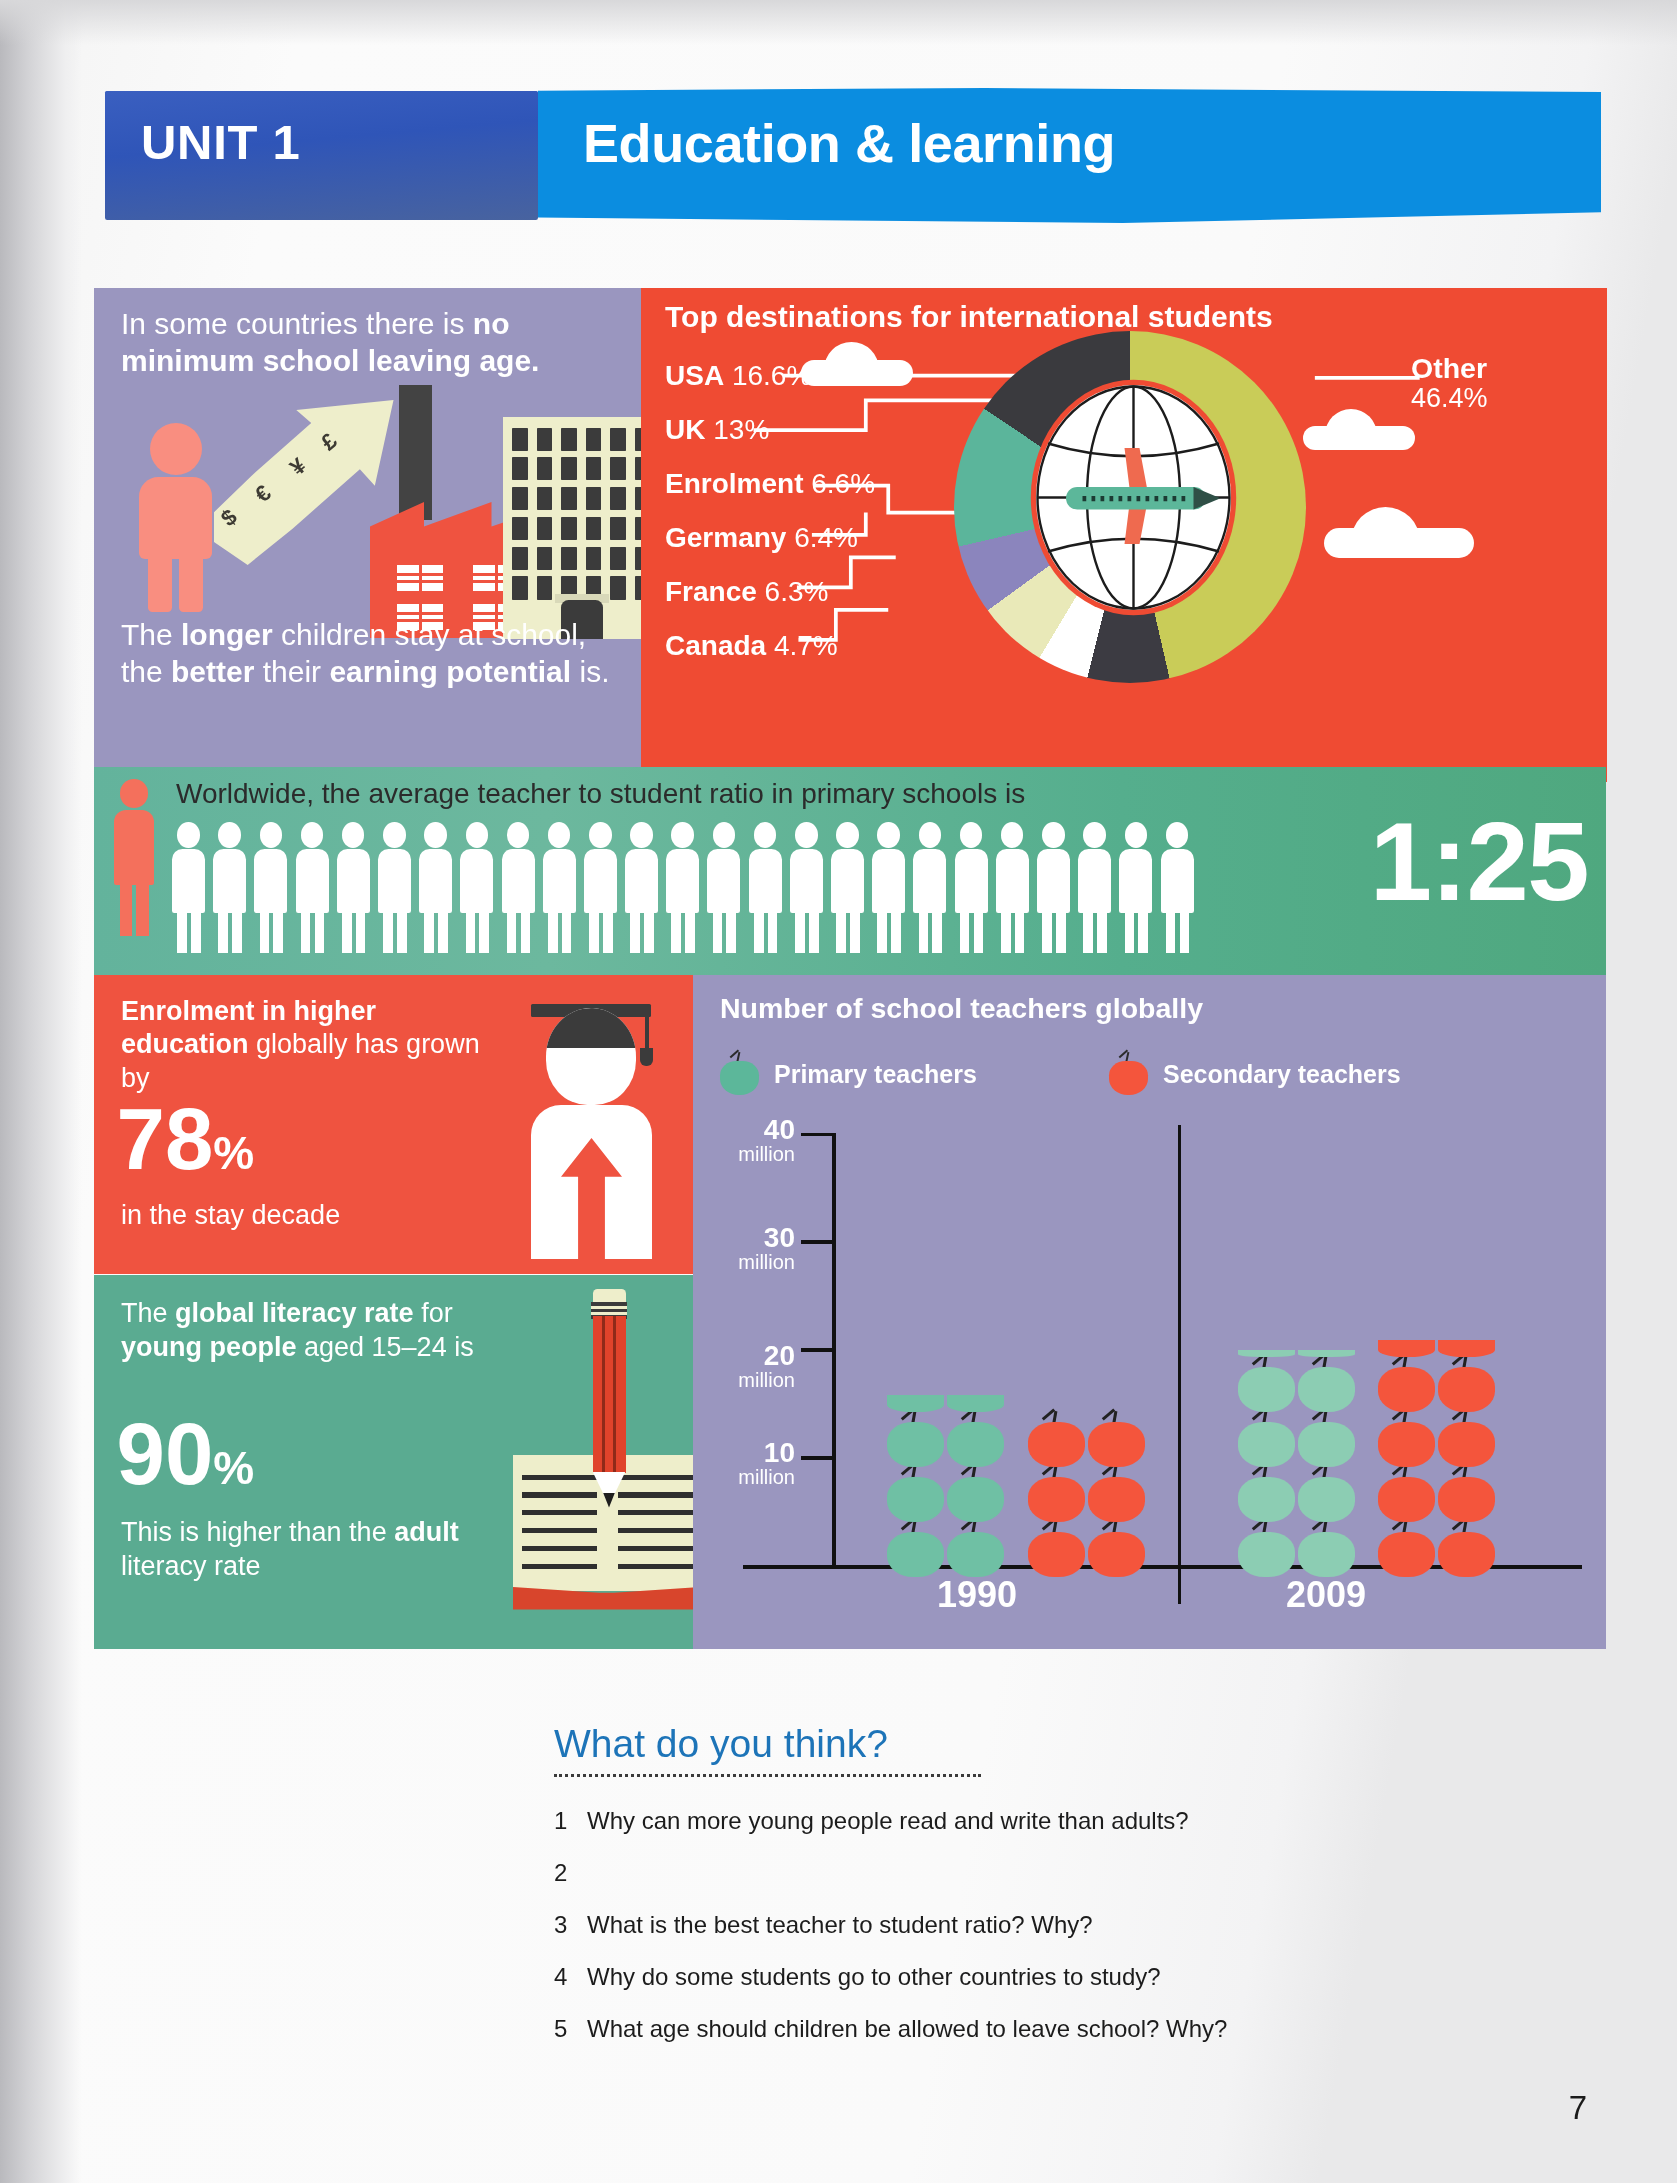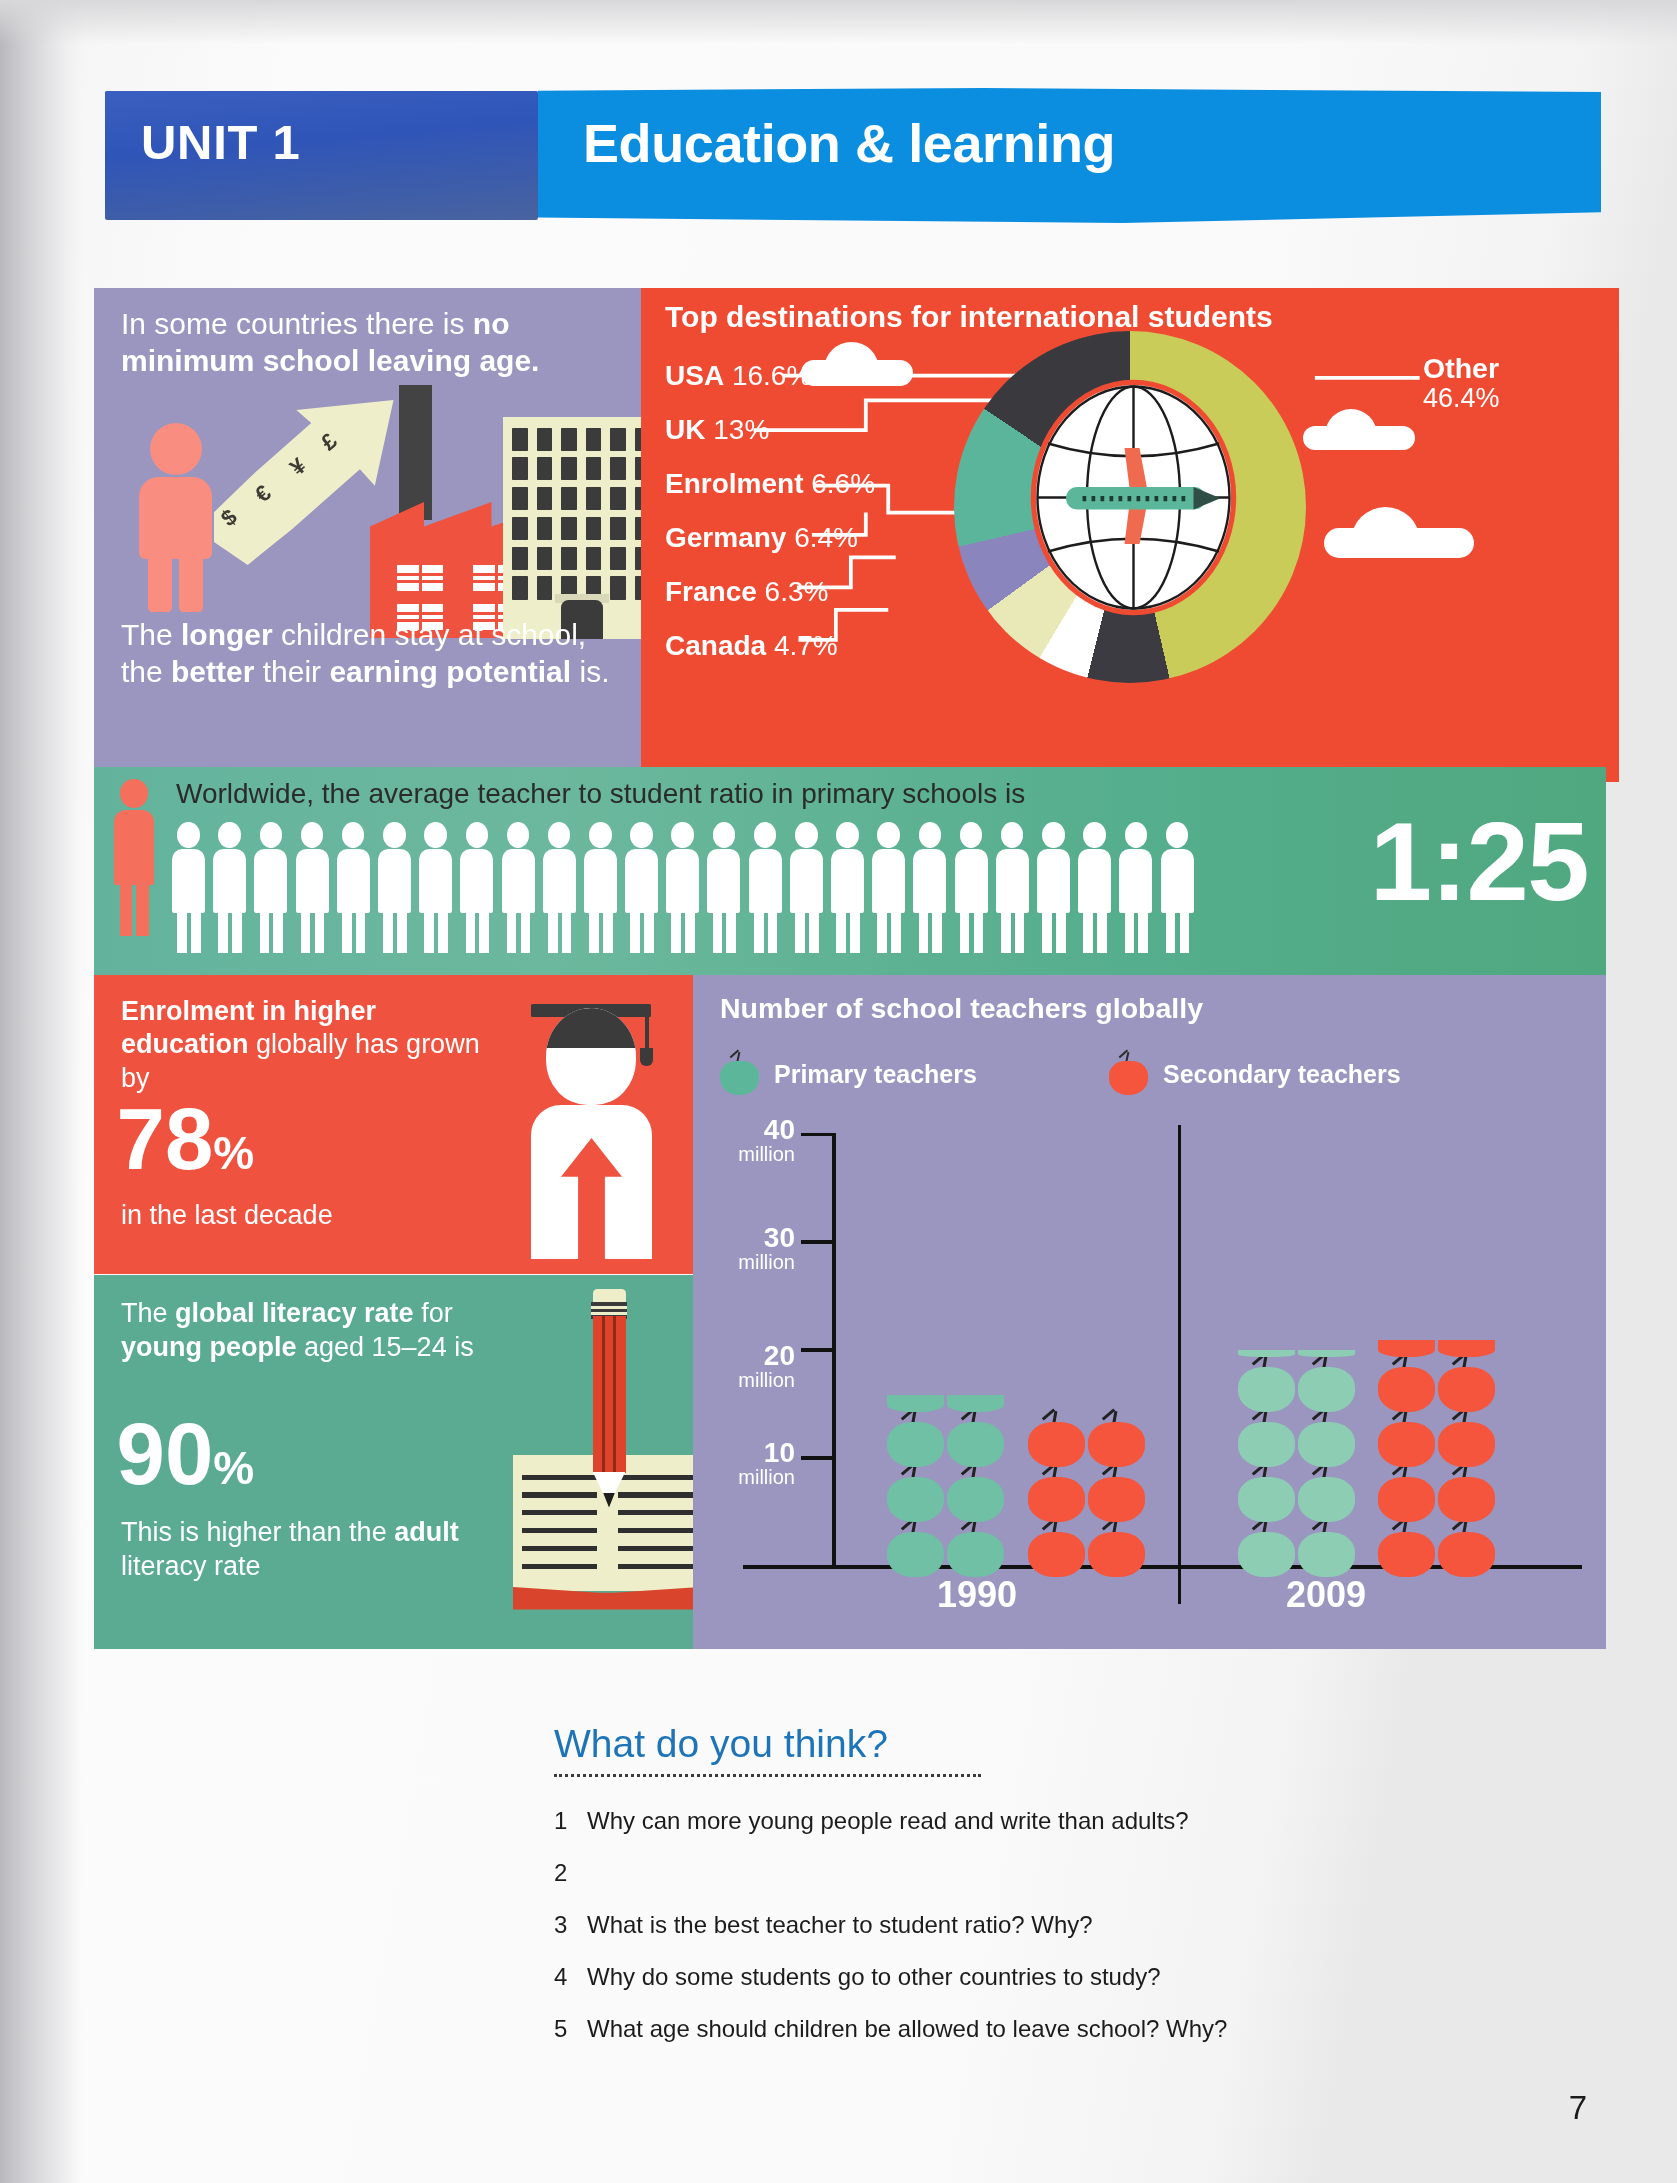--- a/index.html
+++ b/index.html
@@ -51,21 +51,20 @@
   .info{
     position:absolute;left:94px;top:288px;width:1512px;height:645px;
   }
   .panel-purple{
     position:absolute;left:0;top:0;width:547px;height:479px;
     background:#9a96bf;
   }
   .panel-red-dest{
     position:absolute;left:547px;top:0;width:966px;height:494px;
     background:#ef4b33;
-    padding-left:12px;
   }
   .panel-green-ratio{
     position:absolute;left:0;top:479px;width:1512px;height:208px;
     background:linear-gradient(90deg,#63b39c 0%,#6cb89e 30%,#55ae8d 68%,#4fa87f 100%);
   }
 
   
   .pp-top{
     position:absolute;left:27px;top:18px;width:464px;
     color:#fff;font-size:30px;line-height:1.22;
@@ -588,21 +587,21 @@
         </div>
     </div>
     <div class="ratio-num">1:25</div>
   </div>
 
   <div class="panel-enrol">
     <div class="en-text">
       <span class="b">Enrolment in higher education</span><span> globally has grown by</span>
     </div>
     <div class="en-big"><span>78</span><span class="pct">%</span></div>
-    <div class="en-sub">in the last decade</div>
+    <div class="en-sub">in the stay decade</div>
     <div class="grad-icon">
       <div class="grad-cap"></div>
       <div class="tassel"></div>
         <div class="tassel-b"></div>
       <div class="grad-head">
           <div class="top"></div>
         </div>
       <div class="grad-body"></div>
       <div class="up-arrow"></div>
     </div>

